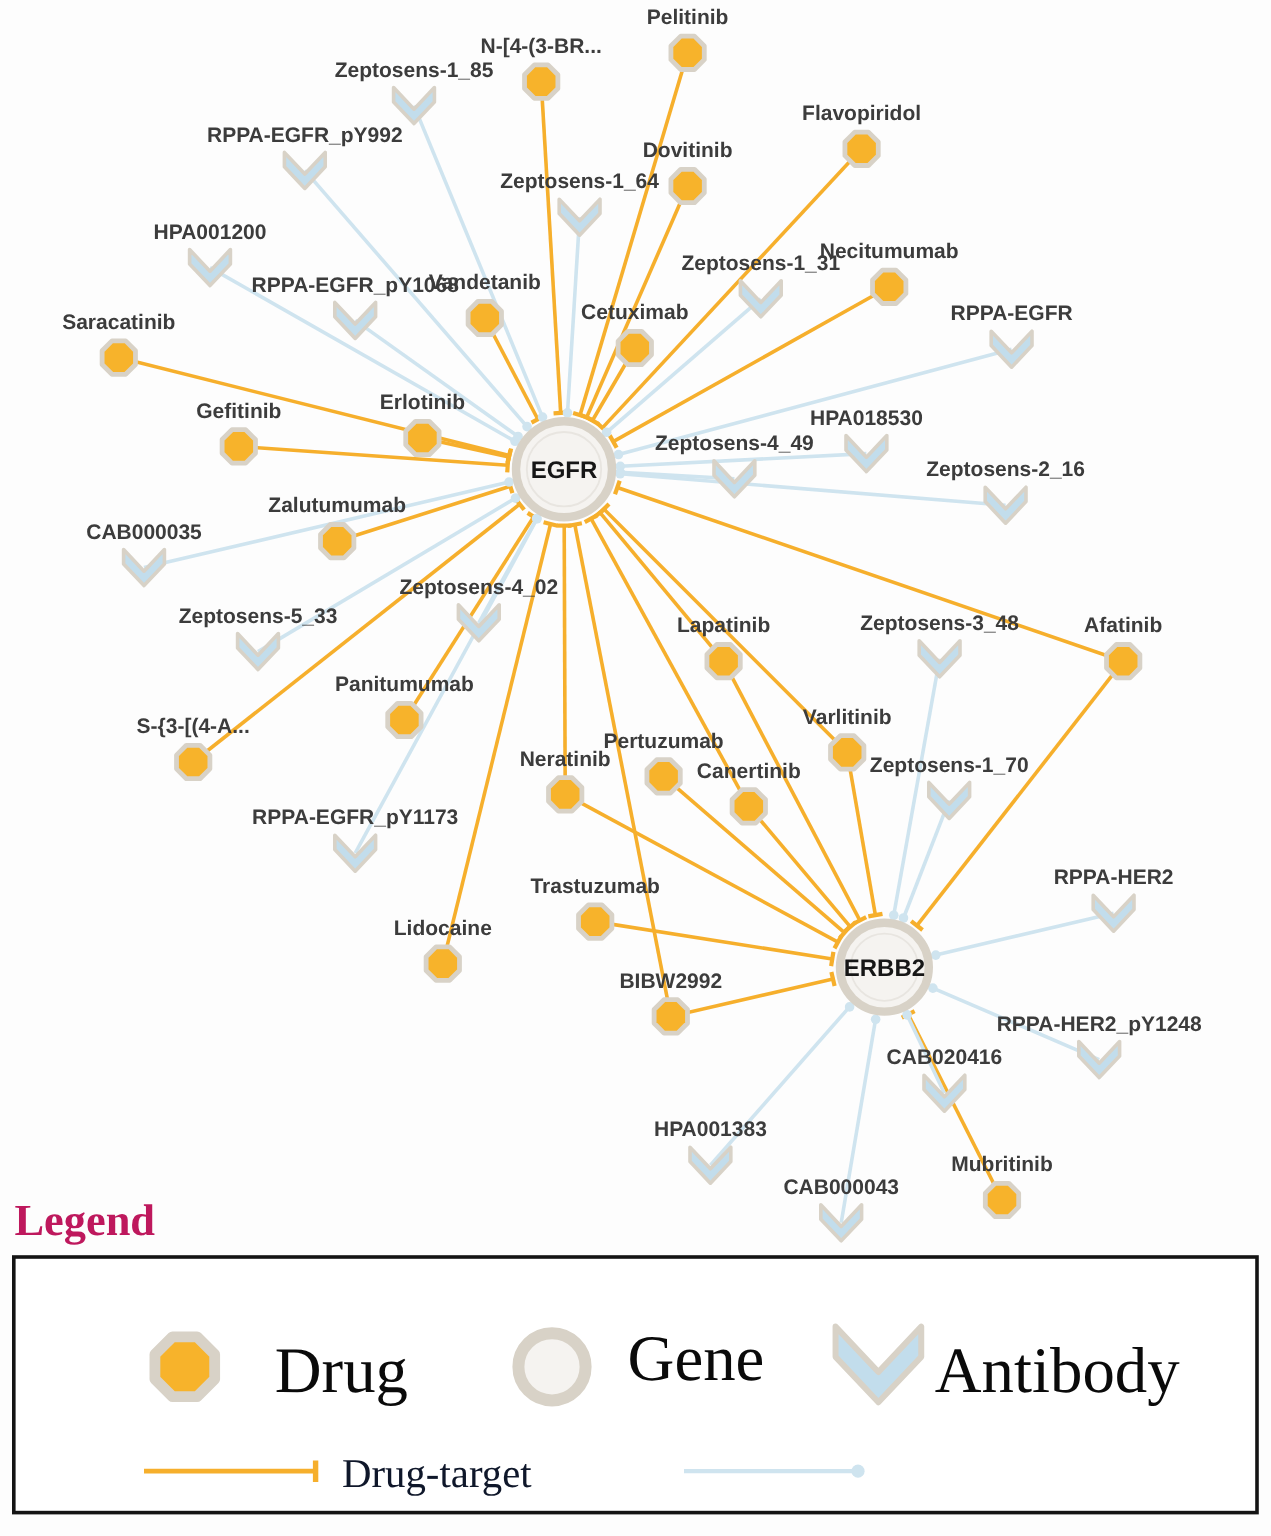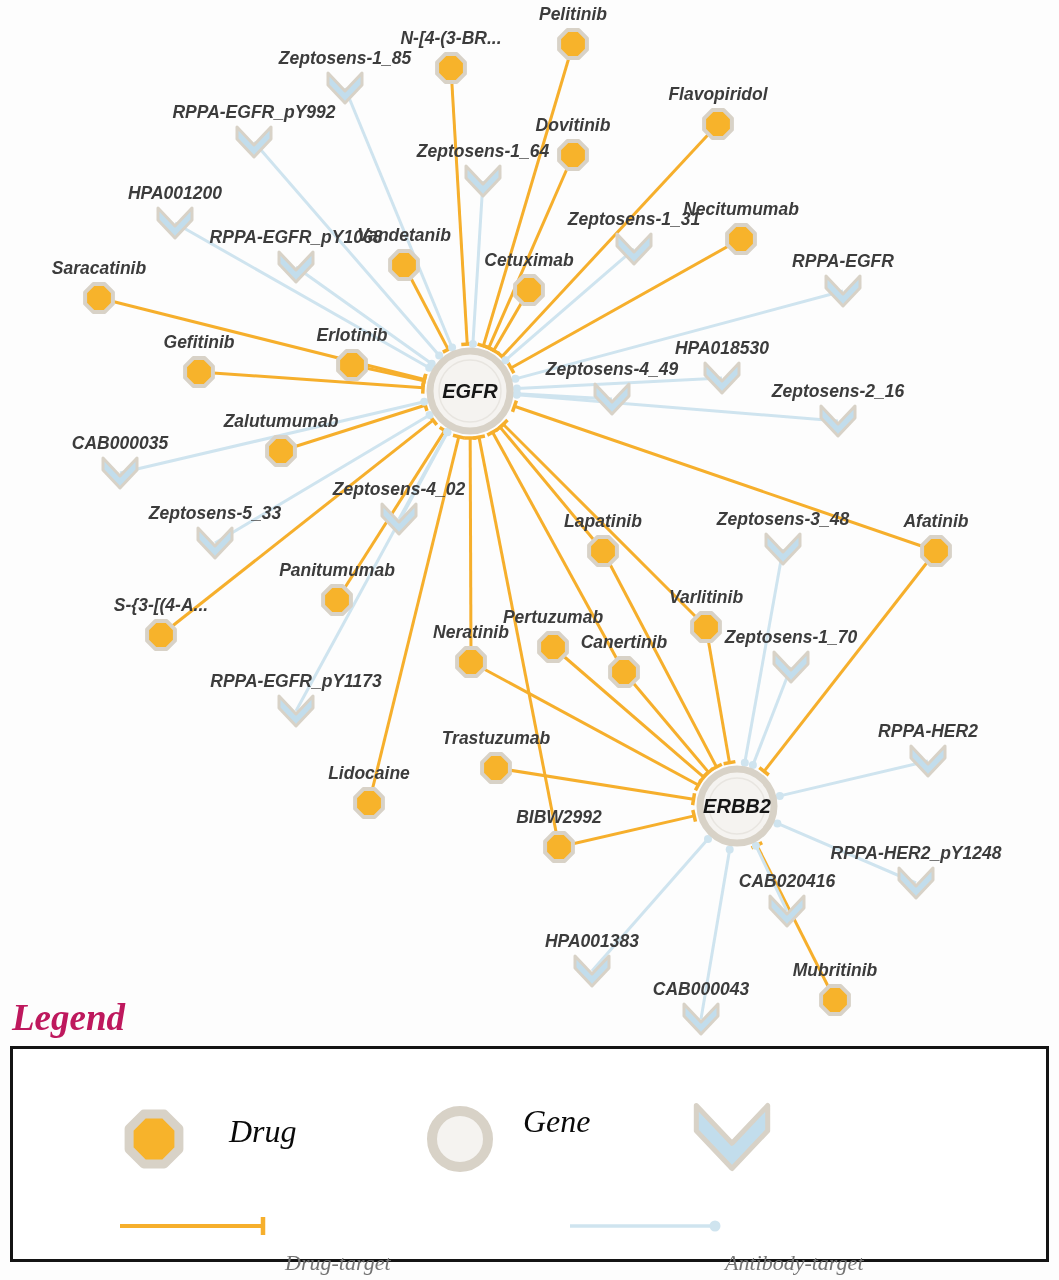--- a/index.html
+++ b/index.html
@@ -1,37 +1,37 @@
 <!DOCTYPE html>
 <html><head>
 <meta charset="utf-8">
 <style>
   * { margin:0; padding:0; box-sizing:border-box; }
   html,body { width:1059px; height:1280px; background:#ffffff; overflow:hidden; }
   body { font-family:"Liberation Sans", sans-serif; }
-  .stage { position:relative; width:1059px; height:1280px; background:#fdfdfd;font-style:italic; }
+  .stage { position:relative; width:1059px; height:1280px; background:#fdfdfd; }
   #network-svg { position:absolute; left:0; top:0; }
   #network-svg text { font-family:"Liberation Sans", sans-serif; }
   .legend-title {
     position:absolute; left:12px; top:996px;
     font-family:"Liberation Serif", serif; font-weight:bold;
     font-size:37px; color:#be185d;
   }
   .legend-box {
     position:absolute; left:10px; top:1046px; width:1039px; height:216px;
     border:3px solid #141414; background:#ffffff;
   }
   .abs { position:absolute; }
   .legend-label-lg {
     position:absolute; font-family:"Liberation Serif", serif;
-    font-size:32px; color:#0a0a0a; line-height:1;
+    font-size:54px; color:#0a0a0a; line-height:1;
   }
   .legend-label-sm {
     position:absolute; font-family:"Liberation Serif", serif;
-    font-size:22px; color:#737373; line-height:1;margin-top:40px;
+    font-size:34px; color:#0f172a; line-height:1;
   }
 </style>
 </head>
 <body>
 
 <div class="stage">
 
   <svg id="network-svg" width="1059" height="1040" viewBox="0 0 1059 1040">
       <g>
         <line x1="573" y1="44" x2="483.3742550131256" y2="345.94304379073213" stroke="#F6AF2C" stroke-width="3"></line>
@@ -245,27 +245,27 @@
     <span class="legend-label-lg" style="left:216px; top:66px;">Drug</span>
 
     <svg id="legend-gene-icon" class="abs" style="left:408px; top:51px;" width="78" height="78">
         <circle cx="39" cy="39" r="28" fill="#F5F3F0" stroke="#D8D2C7" stroke-width="10"></circle>
       </svg>
     <span class="legend-label-lg" style="left:510px; top:56px;">Gene</span>
 
     <svg id="legend-antibody-icon" class="abs" style="left:680px; top:51px;" width="78" height="78">
         <polygon points="3.3,5.5 39.0,43.3 74.7,5.5 74.7,30.7 39.0,68.5 3.3,30.7" fill="#C2DDEC" stroke="#D8D2C7" stroke-width="5" stroke-linejoin="round"></polygon>
       </svg>
+    <span class="legend-label-lg" style="left:766px; top:66px;">Antibody</span>
 
     <svg id="legend-drug-edge" class="abs" style="left:102px; top:164px;" width="164" height="26">
         <line x1="5" y1="13" x2="148" y2="13" stroke="#F6AF2C" stroke-width="4"></line>
         <line x1="148" y1="4" x2="148" y2="22" stroke="#F6AF2C" stroke-width="4.5"></line>
       </svg>
     <span class="legend-label-sm" style="left:272px; top:163px;">Drug-target</span>
 
     <svg id="legend-antibody-edge" class="abs" style="left:552px; top:164px;" width="164" height="26">
         <line x1="5" y1="13" x2="146" y2="13" stroke="#CFE4EF" stroke-width="3.5"></line>
         <circle cx="150" cy="13" r="5.5" fill="#CFE4EF"></circle>
       </svg>
-    <span class="legend-label-sm" style="left:712px; top:163px;">Antibody-target</span>
 
   </div>
 </div>
 
 </body></html>

